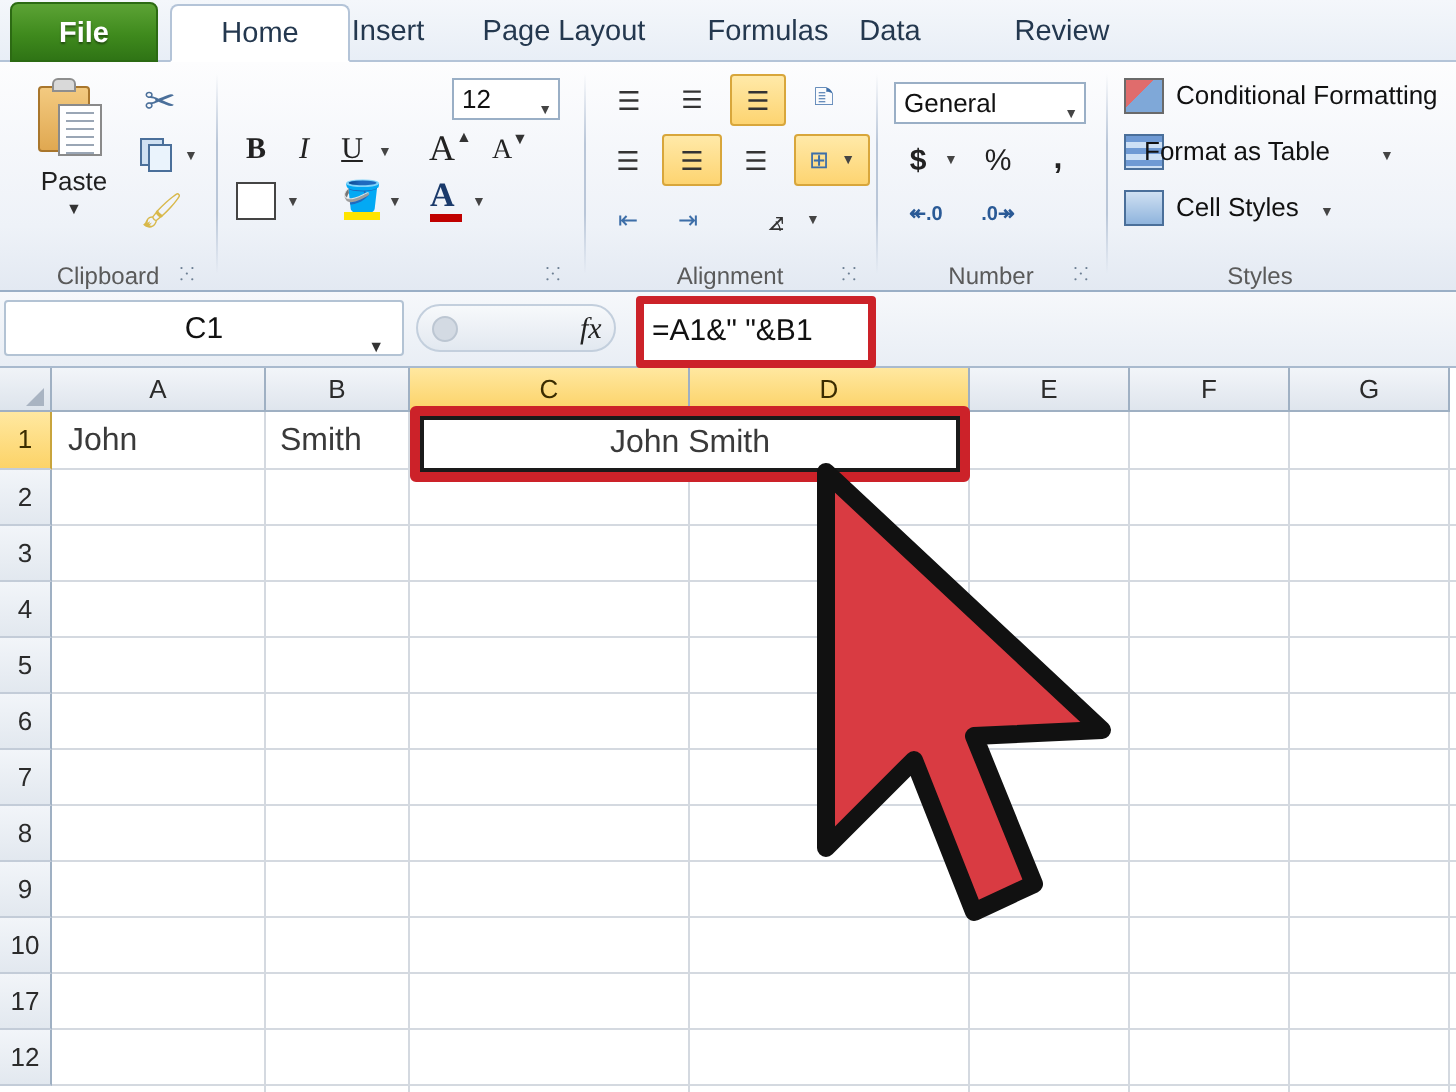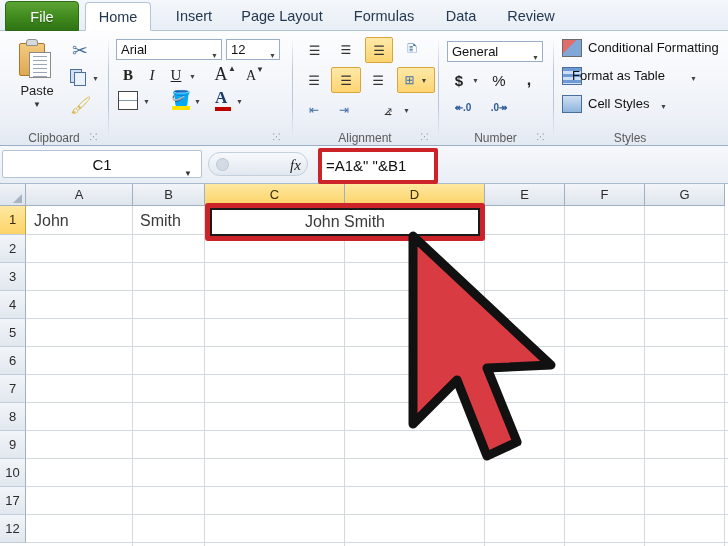--- a/index.html
+++ b/index.html
@@ -17,21 +17,21 @@
     border-bottom: 1px solid #b4c4d8;
   }
   .tab {
     position: absolute; top: 2px; height: 29px; line-height: 29px;
     font-size: 14.5px; color: #24384f; text-align: center;
     padding: 0 10px; white-space: nowrap;
   }
   .tab-file {
     left: 5px; top: 1px; width: 74px; height: 30px; line-height: 30px;
     background: linear-gradient(to bottom, #5ca335 0%, #3f8a1d 55%, #2f7415 100%);
-    color: #fff; font-weight: normal; border-radius: 4px 4px 0 0;
+    color: #fff; font-weight: bold; border-radius: 4px 4px 0 0;
     border: 1px solid #2c6a13; text-shadow: 0 1px 1px rgba(0,0,0,.4);
   }
   .tab-active {
     background: #fff; border: 1px solid #b4c4d8; border-bottom: 1px solid #fff;
     border-radius: 4px 4px 0 0; z-index: 3;
   }
 
   
   .ribbon {
     position: absolute; top: 31px; left: 0; width: 728px; height: 115px;
@@ -190,25 +190,25 @@
 
   .cursor { position: absolute; left: 405px; top: 228px; width: 160px; height: 240px; pointer-events: none; }
 </style>
 </head>
 <body>
 
 <div id="app">
 
   <div class="tabbar">
     <div class="tab tab-file">File</div>
-    <div class="tab tab-active" style="left:85px;width:66px;">Home</div>
+    <div class="tab tab-active" style="left:85px;width:90px;">Home</div>
     <div class="tab" style="left:163px;width:62px;">Insert</div>
     <div class="tab" style="left:229px;width:106px;">Page Layout</div>
     <div class="tab" style="left:341px;width:86px;">Formulas</div>
-    <div class="tab" style="left:433px;width:56px;">Data</div>
+    <div class="tab" style="left:417px;width:56px;">Data</div>
     <div class="tab" style="left:495px;width:72px;">Review</div>
   </div>
 
   <div class="ribbon">
 
     <div class="group" style="left:0;width:108px;">
       <div class="clip-icon">
         <div class="clip-body"></div>
         <div class="clip-clip"></div>
         <div class="clip-page">
@@ -230,24 +230,20 @@
         </div>
       <div class="caret" style="position:absolute;left:92px;top:44px;">▼</div>
       <div class="brush">🖌</div>
 
       <div class="group-label">Clipboard</div>
       <div class="dlg-launch" style="left:88px;"></div>
     </div>
     <div class="group-sep" style="left:108px;"></div>
 
     <div class="group" style="left:109px;width:182px;">
-      <div class="fbox" style="left:7px;top:8px;width:106px;height:21px;">
-        <span>Arial</span>
-        <span class="cv">▼</span>
-      </div>
       <div class="fbox" style="left:117px;top:8px;width:54px;height:21px;">
         <span>12</span>
         <span class="cv">▼</span>
       </div>
 
       <div class="ibtn" style="left:9px;top:34px;width:20px;height:20px;font-weight:bold;font-family:'Liberation Serif',serif;font-size:15px;">B</div>
       <div class="ibtn" style="left:33px;top:34px;width:20px;height:20px;font-style:italic;font-family:'Liberation Serif',serif;font-size:15px;">I</div>
       <div class="ibtn" style="left:57px;top:34px;width:20px;height:20px;text-decoration:underline;font-family:'Liberation Serif',serif;font-size:15px;">U</div>
       <div class="caret" style="position:absolute;left:80px;top:42px;">▼</div>
       <div class="ibtn" style="left:101px;top:32px;width:22px;height:22px;font-family:'Liberation Serif',serif;font-size:18px;">A</div>

